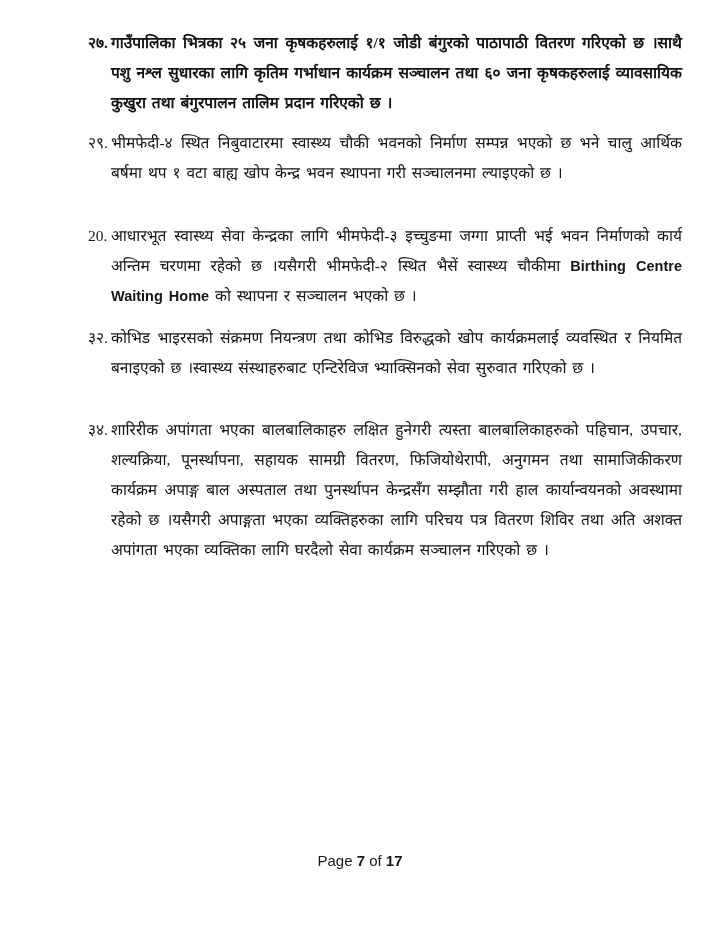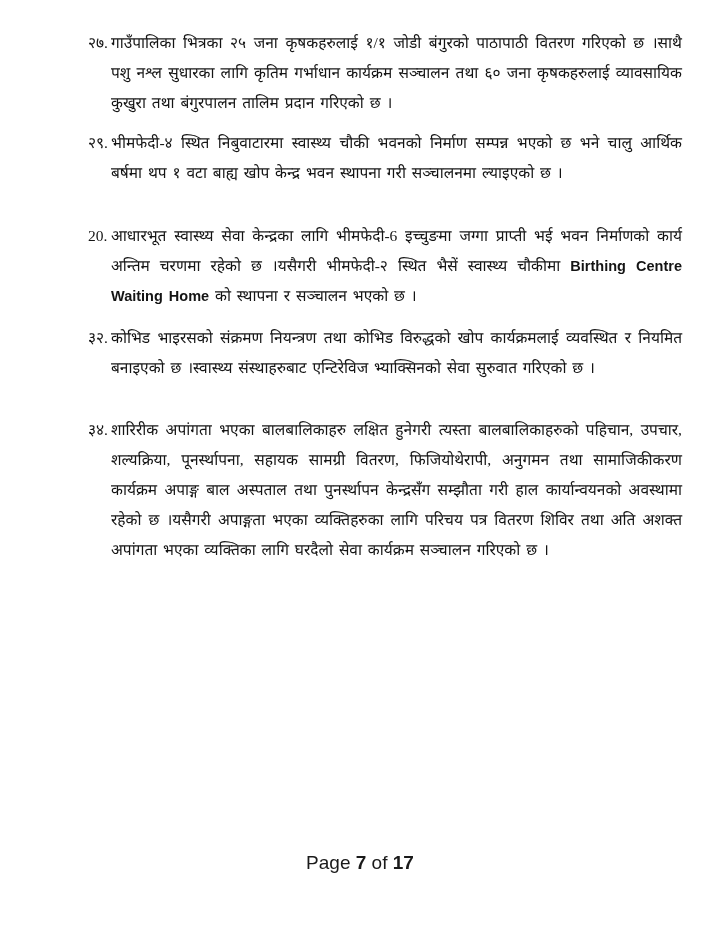--- a/index.html
+++ b/index.html
@@ -27,52 +27,52 @@
     text-align: justify;
     padding-left: 23px;
     text-indent: -23px;
     word-spacing: 2px;
   }
   .para .num {
     display: inline-block;
     width: 23px;
     text-indent: 0;
   }
-  .para:nth-of-type(1) { margin-top: 0; }
+  .para:nth-of-type(1) { margin-top: 0; font-weight: bold; }
   .para:nth-of-type(2) { margin-top: 10px; }
   .para:nth-of-type(3) { margin-top: 33px; }
   .para:nth-of-type(4) { margin-top: 12px; }
   .para:nth-of-type(5) { margin-top: 32px; }
   .para:nth-of-type(6) { margin-top: 8px; }
   .para:nth-of-type(7) { margin-top: 34px; }
   .para:nth-of-type(8) { margin-top: 45px; }
   .bold-en {
     font-family: "Liberation Sans", "DejaVu Sans", sans-serif;
     font-weight: bold;
     font-size: 14.5px;
   }
   .footer {
     position: absolute;
     top: 852px;
     left: 0;
     right: 0;
     text-align: center;
     font-family: "Liberation Sans", "DejaVu Sans", sans-serif;
-    font-size: 19px;
+    font-size: 15px;
     color: #1a1a1a;
   }
   .footer b { font-weight: bold; }
 </style>
 </head>
 <body>
 
 <div class="doc" id="doc-body">
     <div class="para"><span class="num">२७.</span><span>गाउँपालिका भित्रका २५ जना कृषकहरुलाई १/१ जोडी बंगुरको पाठापाठी वितरण गरिएको छ ।साथै पशु नश्ल सुधारका लागि कृतिम गर्भाधान कार्यक्रम सञ्चालन तथा ६० जना कृषकहरुलाई व्यावसायिक कुखुरा तथा बंगुरपालन तालिम प्रदान गरिएको छ ।</span></div>
     <div class="para"><span class="num">२९.</span><span>भीमफेदी-४ स्थित निबुवाटारमा स्वास्थ्य चौकी भवनको निर्माण सम्पन्न भएको छ भने चालु आर्थिक बर्षमा थप १ वटा बाह्य खोप केन्द्र भवन स्थापना गरी सञ्चालनमा ल्याइएको छ ।</span></div>
-    <div class="para"><span class="num">20.</span><span>आधारभूत स्वास्थ्य सेवा केन्द्रका लागि भीमफेदी-6 इच्चुङमा जग्गा प्राप्ती भई भवन निर्माणको कार्य अन्तिम चरणमा रहेको छ ।यसैगरी भीमफेदी-२ स्थित भैसें स्वास्थ्य चौकीमा </span><span class="bold-en">Birthing Centre Waiting Home</span><span> को स्थापना र सञ्चालन भएको छ ।</span></div>
+    <div class="para"><span class="num">20.</span><span>आधारभूत स्वास्थ्य सेवा केन्द्रका लागि भीमफेदी-३ इच्चुङमा जग्गा प्राप्ती भई भवन निर्माणको कार्य अन्तिम चरणमा रहेको छ ।यसैगरी भीमफेदी-२ स्थित भैसें स्वास्थ्य चौकीमा </span><span class="bold-en">Birthing Centre Waiting Home</span><span> को स्थापना र सञ्चालन भएको छ ।</span></div>
     <div class="para"><span class="num">३२.</span><span>कोभिड भाइरसको संक्रमण नियन्त्रण तथा कोभिड विरुद्धको खोप कार्यक्रमलाई व्यवस्थित र नियमित बनाइएको छ ।स्वास्थ्य संस्थाहरुबाट एन्टिरेविज भ्याक्सिनको सेवा सुरुवात गरिएको छ ।</span></div>
     <div class="para"><span class="num">३४.</span><span>शारिरीक अपांगता भएका बालबालिकाहरु लक्षित हुनेगरी त्यस्ता बालबालिकाहरुको पहिचान, उपचार, शल्यक्रिया, पूनर्स्थापना, सहायक सामग्री वितरण, फिजियोथेरापी, अनुगमन तथा सामाजिकीकरण कार्यक्रम अपाङ्ग बाल अस्पताल तथा पुनर्स्थापन केन्द्रसँग सम्झौता गरी हाल कार्यान्वयनको अवस्थामा रहेको छ ।यसैगरी अपाङ्गता भएका व्यक्तिहरुका लागि परिचय पत्र वितरण शिविर तथा अति अशक्त अपांगता भएका व्यक्तिका लागि घरदैलो सेवा कार्यक्रम सञ्चालन गरिएको छ ।</span></div>
   </div>
 
 <div class="footer">
   <span>Page</span> 
   <b>7</b> 
   <span>of</span> 
   <b>17</b> 
 </div>

